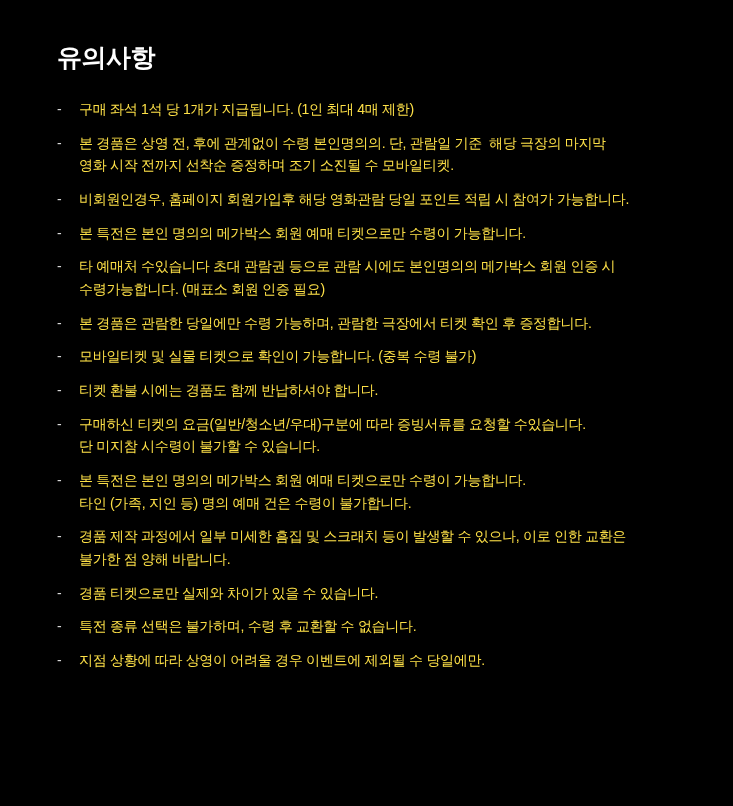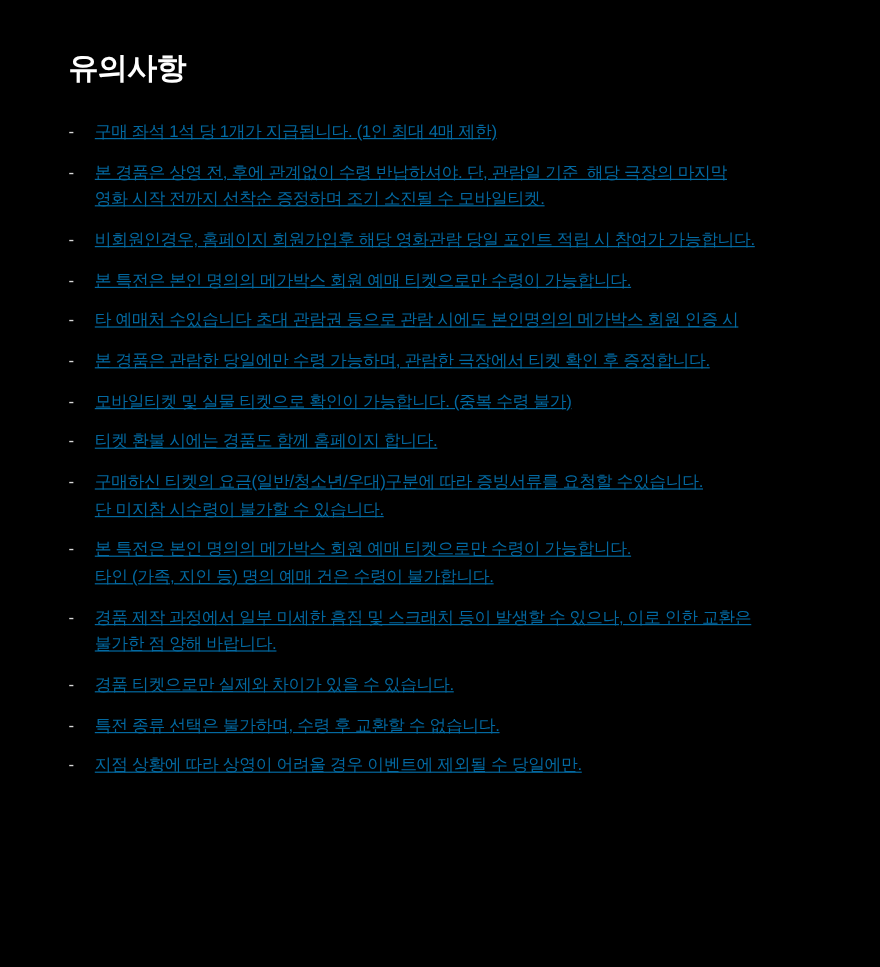--- a/index.html
+++ b/index.html
@@ -47,79 +47,79 @@
     font-size: 14px;
     line-height: 1.62;
     text-align: left;
   }
   .notice-lines {
     flex: 1 1 auto;
   }
   .notice-line {
     font-size: 14px;
     line-height: 1.62;
-    color: #0369a1;
+    color: #fde047;
     letter-spacing: -0.3px;
     white-space: pre-wrap;
-    text-decoration: underline;
   }
 </style>
 </head>
 <body>
 
 <div class="page">
   <h1 class="notice-title">유의사항</h1>
   <ul class="notice-list">
       <li class="notice-item">
         <span class="notice-bullet">-</span>
         <div class="notice-lines">
           <div class="notice-line">구매 좌석 1석 당 1개가 지급됩니다. (1인 최대 4매 제한)</div>
         </div>
       </li>
       <li class="notice-item">
         <span class="notice-bullet">-</span>
         <div class="notice-lines">
-          <div class="notice-line">본 경품은 상영 전, 후에 관계없이 수령 반납하셔야. 단, 관람일 기준  해당 극장의 마지막</div>
+          <div class="notice-line">본 경품은 상영 전, 후에 관계없이 수령 본인명의의. 단, 관람일 기준  해당 극장의 마지막</div>
           <div class="notice-line">영화 시작 전까지 선착순 증정하며 조기 소진될 수 모바일티켓.</div>
         </div>
       </li>
       <li class="notice-item">
         <span class="notice-bullet">-</span>
         <div class="notice-lines">
           <div class="notice-line">비회원인경우, 홈페이지 회원가입후 해당 영화관람 당일 포인트 적립 시 참여가 가능합니다.</div>
         </div>
       </li>
       <li class="notice-item">
         <span class="notice-bullet">-</span>
         <div class="notice-lines">
           <div class="notice-line">본 특전은 본인 명의의 메가박스 회원 예매 티켓으로만 수령이 가능합니다.</div>
         </div>
       </li>
       <li class="notice-item">
         <span class="notice-bullet">-</span>
         <div class="notice-lines">
           <div class="notice-line">타 예매처 수있습니다 초대 관람권 등으로 관람 시에도 본인명의의 메가박스 회원 인증 시</div>
+          <div class="notice-line">수령가능합니다. (매표소 회원 인증 필요)</div>
         </div>
       </li>
       <li class="notice-item">
         <span class="notice-bullet">-</span>
         <div class="notice-lines">
           <div class="notice-line">본 경품은 관람한 당일에만 수령 가능하며, 관람한 극장에서 티켓 확인 후 증정합니다.</div>
         </div>
       </li>
       <li class="notice-item">
         <span class="notice-bullet">-</span>
         <div class="notice-lines">
           <div class="notice-line">모바일티켓 및 실물 티켓으로 확인이 가능합니다. (중복 수령 불가)</div>
         </div>
       </li>
       <li class="notice-item">
         <span class="notice-bullet">-</span>
         <div class="notice-lines">
-          <div class="notice-line">티켓 환불 시에는 경품도 함께 홈페이지 합니다.</div>
+          <div class="notice-line">티켓 환불 시에는 경품도 함께 반납하셔야 합니다.</div>
         </div>
       </li>
       <li class="notice-item">
         <span class="notice-bullet">-</span>
         <div class="notice-lines">
           <div class="notice-line">구매하신 티켓의 요금(일반/청소년/우대)구분에 따라 증빙서류를 요청할 수있습니다.</div>
           <div class="notice-line">단 미지참 시수령이 불가할 수 있습니다.</div>
         </div>
       </li>
       <li class="notice-item">

